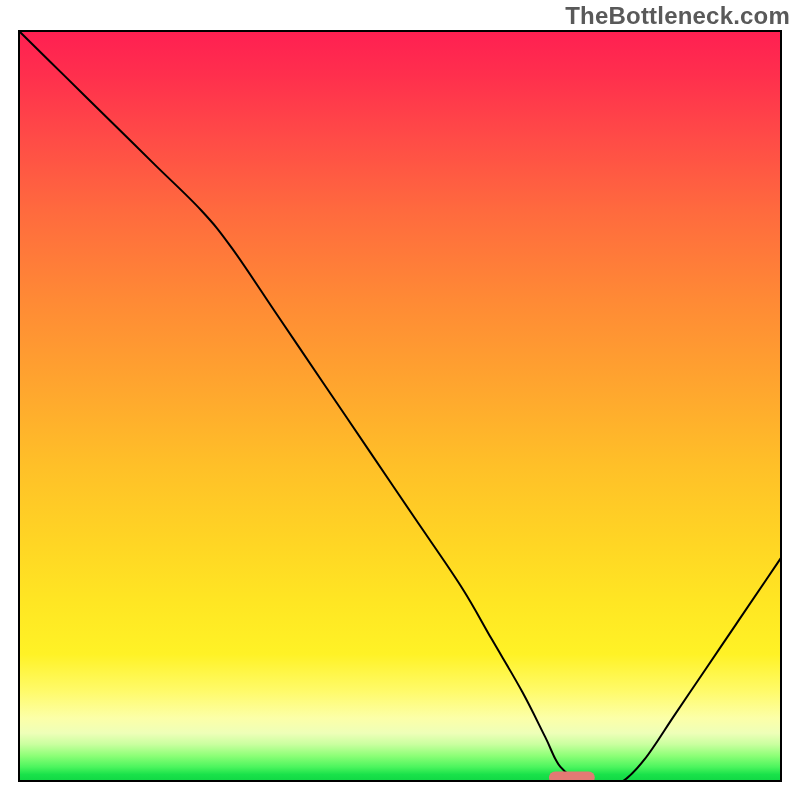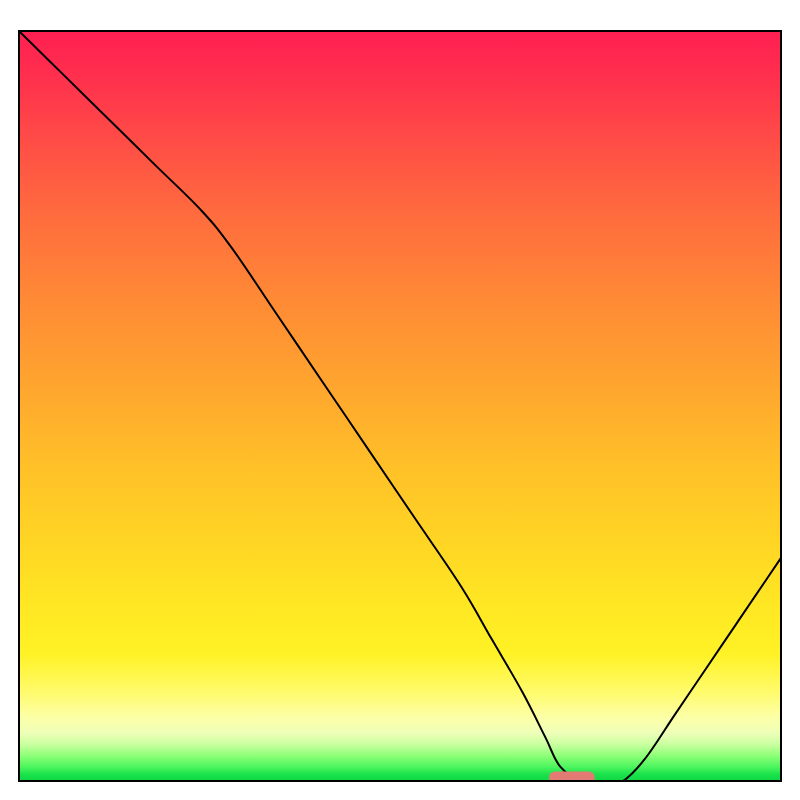--- a/index.html
+++ b/index.html
@@ -82,20 +82,21 @@
     border: 2px solid #000000;
     box-sizing: border-box;
     pointer-events: none;
   }
 </style>
 </head>
 <body>
 
 <div class="stage">
 
+  <div class="watermark">TheBottleneck.com</div>
 
   <div class="plot">
     <div class="gradient"></div>
 
     <svg class="curve" viewBox="0 0 100 100" preserveAspectRatio="none">
       <path d="M 0 0 C 1.08 1.08 3.84 3.84 6.00 6.00 C 8.16 8.16 9.84 9.84 12.00 12.00 C 14.16 14.16 15.84 15.84 18.00 18.00 C 20.16 20.16 22.20 22.02 24.00 24.00 C 25.80 25.98 26.20 26.48 28.00 29.00 C 29.80 31.52 31.84 34.76 34.00 38.00 C 36.16 41.24 37.84 43.76 40.00 47.00 C 42.16 50.24 43.84 52.76 46.00 56.00 C 48.16 59.24 49.84 61.76 52.00 65.00 C 54.16 68.24 56.20 71.12 58.00 74.00 C 59.80 76.88 60.56 78.48 62.00 81.00 C 63.44 83.52 64.74 85.66 66.00 88.00 C 67.26 90.34 68.10 92.20 69.00 94.00 C 69.90 95.80 70.10 96.92 71.00 98.00 C 71.90 99.08 72.92 99.64 74.00 100.00 C 75.08 100.36 76.10 100.00 77.00 100.00 C 77.90 100.00 78.10 100.54 79.00 100.00 C 79.90 99.46 80.74 98.62 82.00 97.00 C 83.26 95.38 84.56 93.16 86.00 91.00 C 87.44 88.84 88.56 87.16 90.00 85.00 C 91.44 82.84 92.56 81.16 94.00 79.00 C 95.44 76.84 96.92 74.62 98.00 73.00 C 99.08 71.38 99.64 70.54 100.00 70.00" stroke="#000000" vector-effect="non-scaling-stroke"></path>
       <rect class="marker" x="69.50" y="98.60" width="6.00" height="1.60" rx="0.8" ry="0.8" fill="#e37a74"></rect>
     </svg>
 
     <div class="frame"></div>

